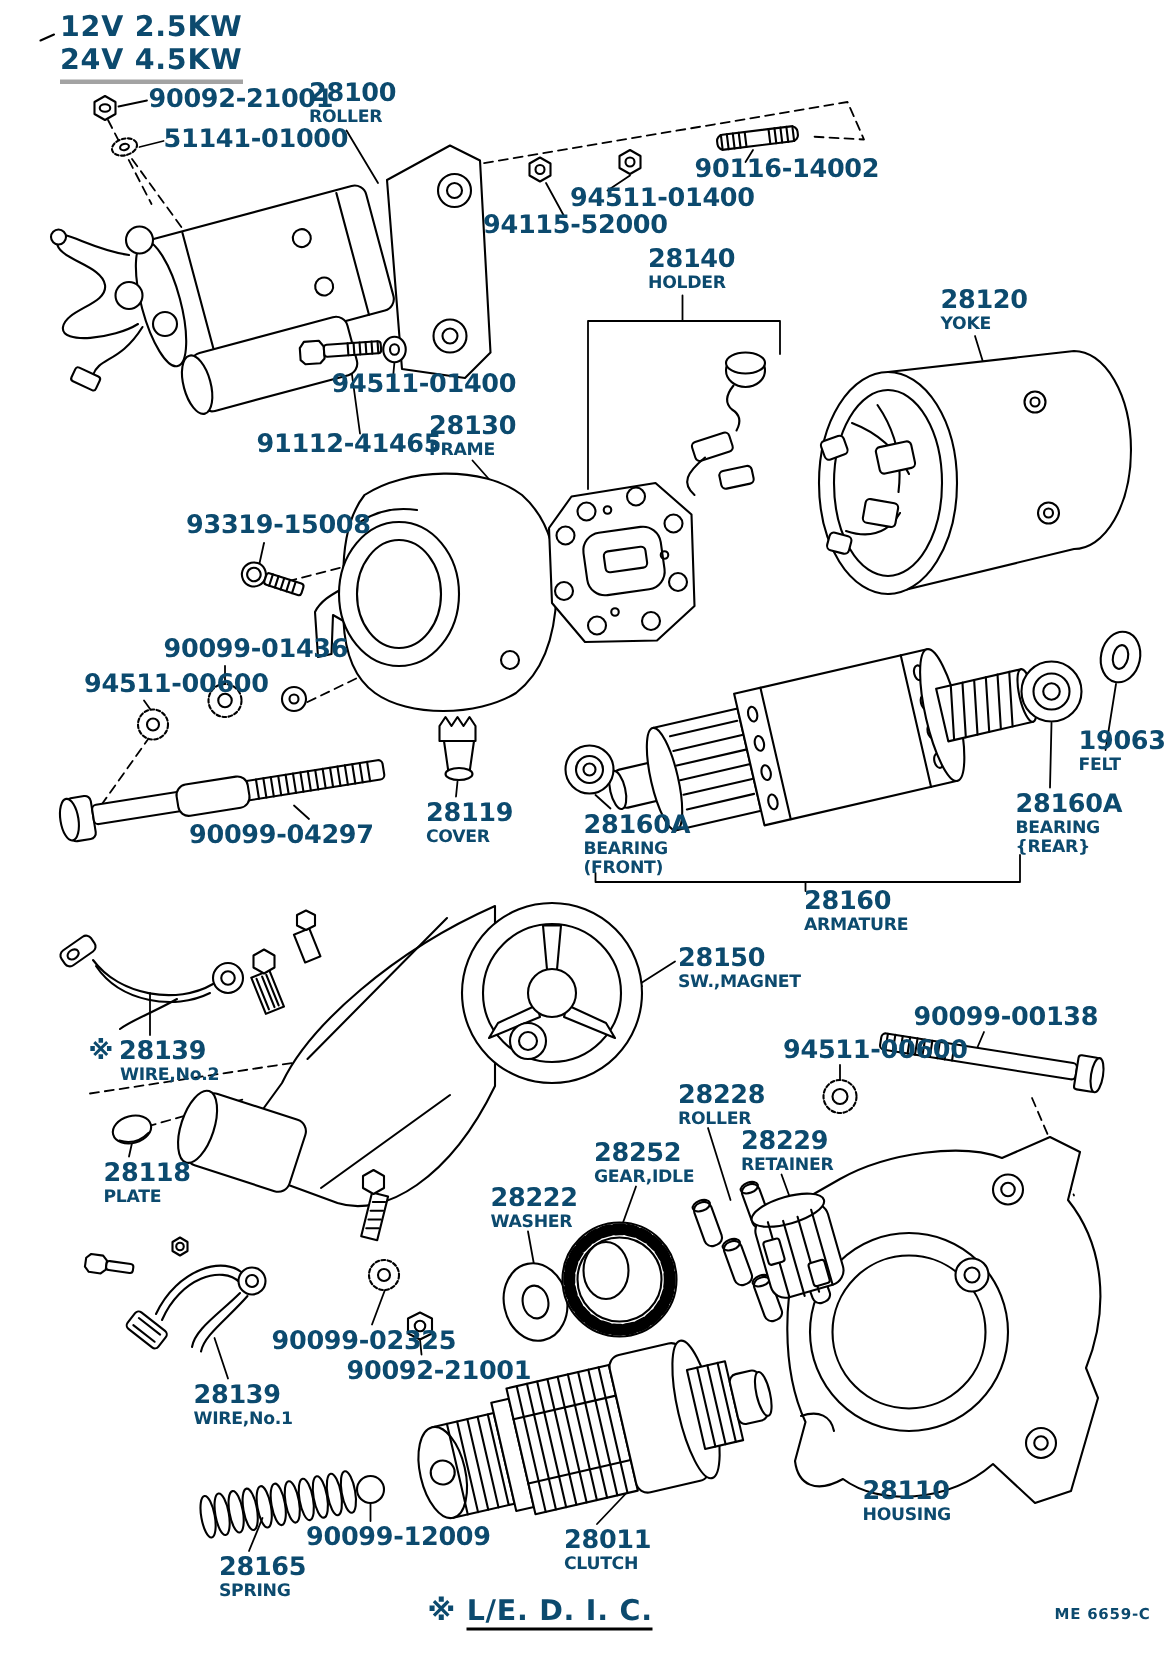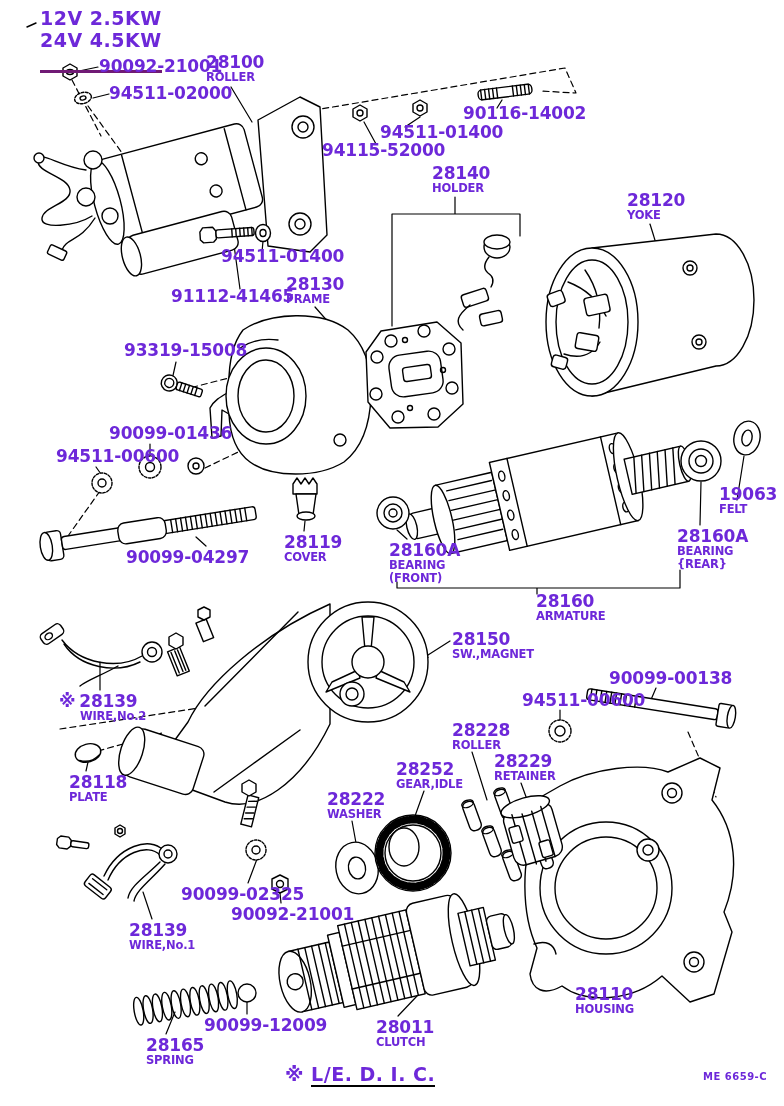--- a/index.html
+++ b/index.html
@@ -1,26 +1,26 @@
 <!DOCTYPE html>
 <html><head>
 <meta charset="utf-8">
 <style>
   html,body{margin:0;padding:0;background:#fff}
   .stage{position:relative;width:784px;height:1106px;background:#fff;overflow:hidden;
-         font-family:"DejaVu Sans","Liberation Sans",sans-serif;color:#6d28d9}
+         font-family:"DejaVu Sans","Liberation Sans",sans-serif;color:#0c4a6e}
   svg.art{position:absolute;left:0;top:0}
   .lbl{position:absolute;font-weight:bold;line-height:1.08;white-space:nowrap;letter-spacing:-0.2px}
   .lbl .num{font-size:17px;display:block}
   .lbl .cap{font-size:11.5px;display:block}
   .lbl .pfx{font-size:17px;margin-right:4px}
   .lbl.inline-num .num{display:inline}
   .cap-indent{margin-left:21px}
   .hdr{position:absolute;left:40px;top:8px;font-weight:bold;font-size:19px;line-height:1.15;letter-spacing:0.5px}
-  .hdr .u{display:inline-block;border-bottom:3px solid #701a75;padding-bottom:18px}
+  .hdr .u{display:inline-block;border-bottom:3px solid #a3a3a3;padding-bottom:1px}
   .foot-note{position:absolute;left:285px;top:1063px;font-weight:bold;font-size:19px;letter-spacing:0.5px}
   .foot-note .u{display:inline-block;border-bottom:2.5px solid #000;padding-bottom:0px}
   .doc{position:absolute;left:703px;top:1071px;font-weight:bold;font-size:10px;letter-spacing:0.5px}
 </style>
 </head>
 <body>
 
 <div class="stage">
 
 <svg class="art" width="784" height="1106" viewBox="0 0 784 1106">
@@ -452,21 +452,21 @@
 
 <div class="hdr">
   <span>12V 2.5KW</span><br>
   <span class="u">24V 4.5KW</span>
 </div>
 
 <div class="lbl" style="left:99px;top:57px">
   <span class="num">90092-21001</span>
 </div>
 <div class="lbl" style="left:109px;top:84px">
-  <span class="num">94511-02000</span>
+  <span class="num">51141-01000</span>
 </div>
 <div class="lbl" style="left:206px;top:53px">
   <span class="num">28100</span>
   <span class="cap">ROLLER</span>
 </div>
 <div class="lbl" style="left:380px;top:123px">
   <span class="num">94511-01400</span>
 </div>
 <div class="lbl" style="left:463px;top:104px">
   <span class="num">90116-14002</span>

